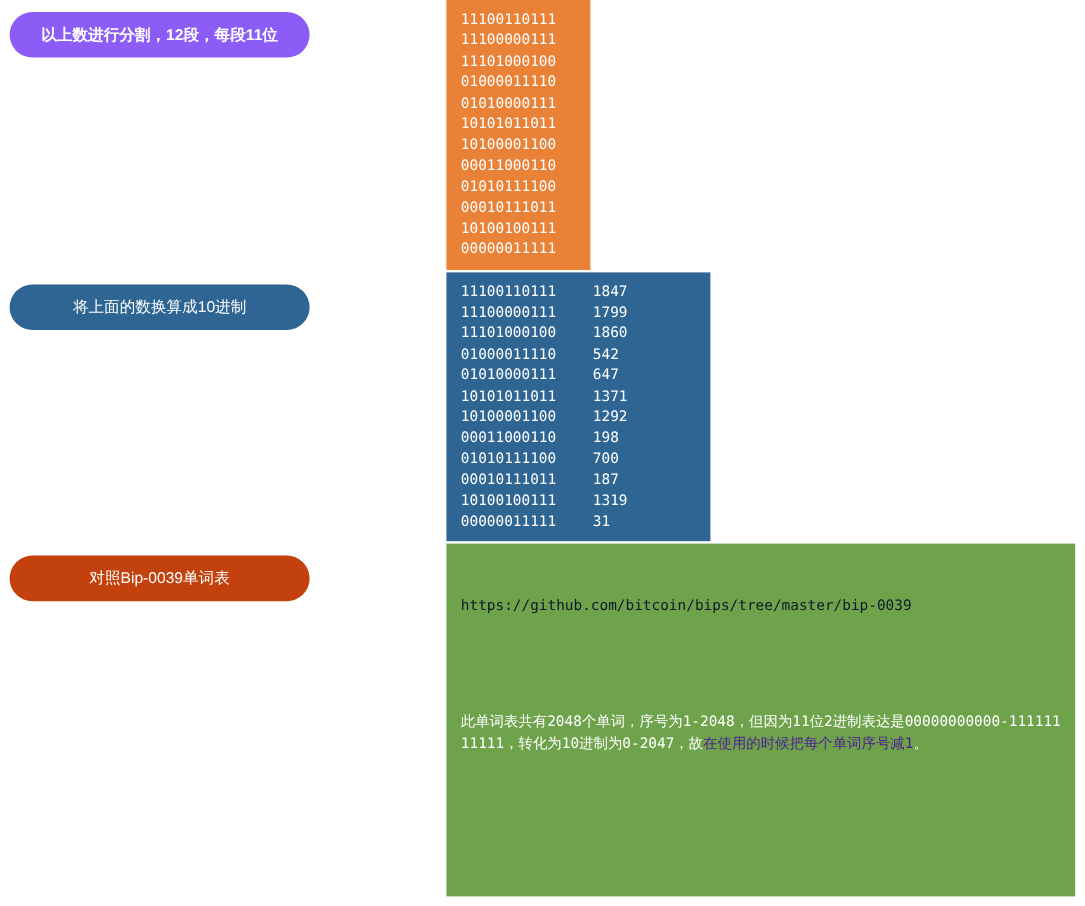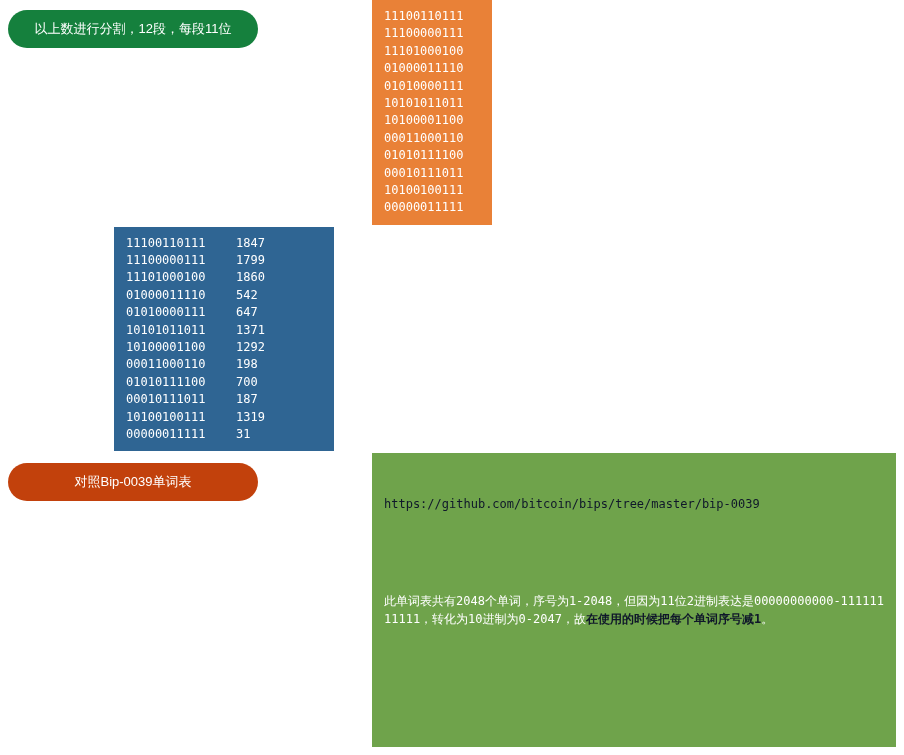--- a/index.html
+++ b/index.html
@@ -19,21 +19,21 @@
   .pill {
     border-radius: 999px;
     padding: 10px 18px;
     color: #fff;
     text-align: center;
     font-size: 13px;
     width: 250px;
     margin: 10px 0 0 8px;
     flex-shrink: 0;
   }
-  .pill-orange { background: #15803d; }
+  .pill-orange { background: #8b5cf6; font-weight: bold; }
   .pill-blue { background: #2f6593; }
   .pill-green { background: #c2410c; }
   .panel {
     padding: 8px 12px;
     color: #fff;
     font-family: Consolas, monospace;
     font-size: 12px;
     line-height: 1.45;
     white-space: pre;
   }
@@ -42,37 +42,40 @@
   .panel-green {
     background: #6fa34b;
     margin-left: 114px;
     flex: 1;
     margin-right: 8px;
     white-space: pre-wrap;
     word-break: break-all;
   }
   .panel-green .url { color: #0f172a; }
   .panel-green .note { color: #fff; }
-  .panel-green .warn { color: #0f172a; font-weight: bold; }
+  .panel-green .warn { color: #4c1d95; font-weight: normal; }
   .mono-table { font-family: Consolas, monospace; }
   .blue-row { display: flex; }
   .bcol-bin { width: 110px; }
   .bcol-dec { width: 50px; }
 </style>
 </head>
 <body>
 
 <div class="row">
   <div class="pill pill-orange">
     <span>以上数进行分割，12段，每段11位</span>
   </div>
   <div class="panel panel-orange" id="panel1"><div>11100110111</div><div>11100000111</div><div>11101000100</div><div>01000011110</div><div>01010000111</div><div>10101011011</div><div>10100001100</div><div>00011000110</div><div>01010111100</div><div>00010111011</div><div>10100100111</div><div>00000011111</div></div>
 </div>
 
 <div class="row">
+  <div class="pill pill-blue">
+    <span>将上面的数换算成10进制</span>
+  </div>
   <div class="panel panel-blue mono-table" id="panel2"><div class="blue-row"><span class="bcol-bin">11100110111</span><span class="bcol-dec">1847</span></div><div class="blue-row"><span class="bcol-bin">11100000111</span><span class="bcol-dec">1799</span></div><div class="blue-row"><span class="bcol-bin">11101000100</span><span class="bcol-dec">1860</span></div><div class="blue-row"><span class="bcol-bin">01000011110</span><span class="bcol-dec">542</span></div><div class="blue-row"><span class="bcol-bin">01010000111</span><span class="bcol-dec">647</span></div><div class="blue-row"><span class="bcol-bin">10101011011</span><span class="bcol-dec">1371</span></div><div class="blue-row"><span class="bcol-bin">10100001100</span><span class="bcol-dec">1292</span></div><div class="blue-row"><span class="bcol-bin">00011000110</span><span class="bcol-dec">198</span></div><div class="blue-row"><span class="bcol-bin">01010111100</span><span class="bcol-dec">700</span></div><div class="blue-row"><span class="bcol-bin">00010111011</span><span class="bcol-dec">187</span></div><div class="blue-row"><span class="bcol-bin">10100100111</span><span class="bcol-dec">1319</span></div><div class="blue-row"><span class="bcol-bin">00000011111</span><span class="bcol-dec">31</span></div></div>
 </div>
 
 <div class="row">
   <div class="pill pill-green">
     <span>对照Bip-0039单词表</span>
   </div>
   <div class="panel panel-green">
     <div class="url">https://github.com/bitcoin/bips/tree/master/bip-0039</div>
     <div style="height:10px"></div>

